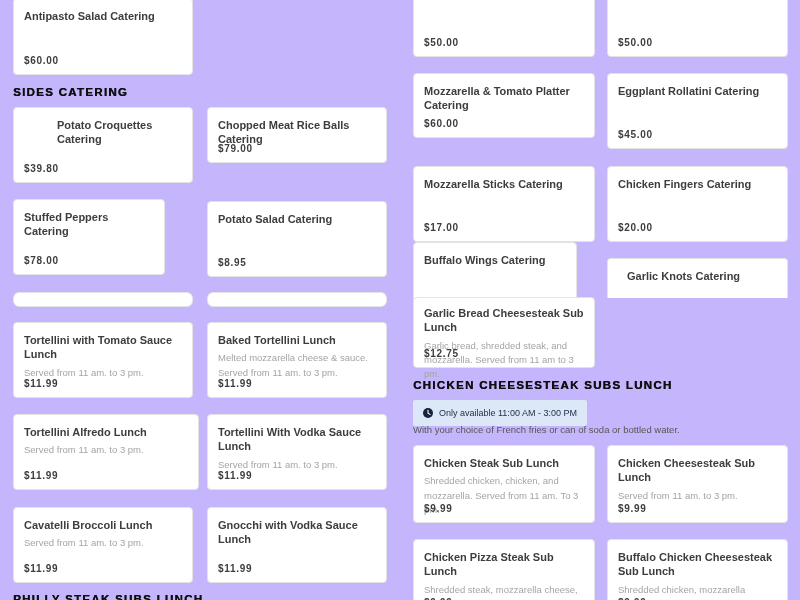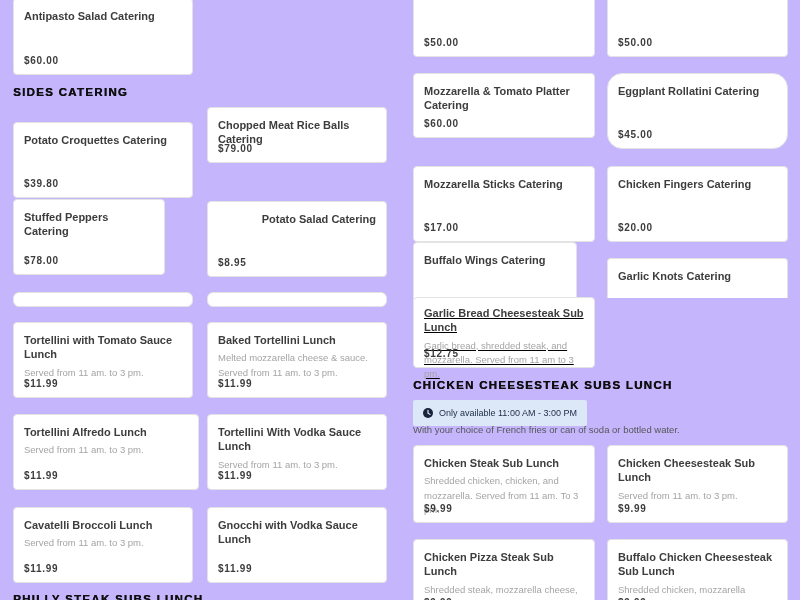--- a/index.html
+++ b/index.html
@@ -23,21 +23,21 @@
   }
   .section-header{
     position:absolute;font-size:11.5px;font-weight:bold;color:#0f0f0f;
     letter-spacing:1.3px;white-space:nowrap;
     text-shadow:0.4px 0 0 #0f0f0f;
   }
   .strip{
     position:absolute;height:15px;background:#fff;border:1px solid #e3e3e3;border-radius:6px;
     box-sizing:border-box;
   }
-  .cut-card{border-bottom:none;border-radius:4px 4px 0 0;}
+  .cut-card{border-bottom:none;border-radius:4px 4px 0 0;padding-left:9px;}
   .badge{
     position:absolute;display:inline-flex;align-items:center;gap:6px;
     background:#dce8f7;border-radius:2px;height:18px;padding:4px 10px;
   }
   .badge-text{font-size:9px;color:#1c2c47;white-space:nowrap;}
   .badge .clock{width:10px;height:10px;flex:0 0 auto;}
   .note{
     position:absolute;font-size:9.5px;color:#575757;
   }
 </style>
@@ -46,34 +46,34 @@
 
 <div id="screen">
 
   <div class="card" style="left:13px;top:-2px;width:180px;height:77px;">
     <div class="card-title">Antipasto Salad Catering</div>
     <div class="card-price">$60.00</div>
   </div>
 
   <div class="section-header" style="left:13px;top:86px;">SIDES CATERING</div>
 
-  <div class="card" style="left:13px;top:122px;width:180px;height:76px;">
+  <div class="card" style="left:13px;top:107px;width:180px;height:76px;padding-left:33px;">
     <div class="card-title">Potato Croquettes Catering</div>
     <div class="card-price">$39.80</div>
   </div>
   <div class="card" style="left:207px;top:107px;width:180px;height:56px;">
     <div class="card-title">Chopped Meat Rice Balls Catering</div>
     <div class="card-price">$79.00</div>
   </div>
 
   <div class="card" style="left:13px;top:199px;width:152px;height:76px;">
     <div class="card-title">Stuffed Peppers Catering</div>
     <div class="card-price">$78.00</div>
   </div>
-  <div class="card" style="left:207px;top:201px;width:180px;height:76px;text-align:right;">
+  <div class="card" style="left:207px;top:201px;width:180px;height:76px;">
     <div class="card-title">Potato Salad Catering</div>
     <div class="card-price">$8.95</div>
   </div>
 
   <div class="strip" style="left:13px;top:292px;width:180px;"></div>
   <div class="strip" style="left:207px;top:292px;width:180px;"></div>
 
   <div class="card" style="left:13px;top:322px;width:180px;height:76px;">
     <div class="card-title">Tortellini with Tomato Sauce Lunch</div>
     <div class="card-desc">Served from 11 am. to 3 pm.</div>
@@ -112,42 +112,42 @@
     <div class="card-price">$50.00</div>
   </div>
   <div class="card" style="left:607px;top:-20px;width:181px;height:77px;">
     <div class="card-price">$50.00</div>
   </div>
 
   <div class="card" style="left:413px;top:73px;width:182px;height:65px;">
     <div class="card-title">Mozzarella &amp; Tomato Platter Catering</div>
     <div class="card-price">$60.00</div>
   </div>
-  <div class="card" style="left:607px;top:73px;width:181px;height:76px;border-radius:15px;">
+  <div class="card" style="left:607px;top:73px;width:181px;height:76px;">
     <div class="card-title">Eggplant Rollatini Catering</div>
     <div class="card-price">$45.00</div>
   </div>
 
   <div class="card" style="left:413px;top:166px;width:182px;height:76px;">
     <div class="card-title">Mozzarella Sticks Catering</div>
     <div class="card-price">$17.00</div>
   </div>
   <div class="card" style="left:607px;top:166px;width:181px;height:76px;">
     <div class="card-title">Chicken Fingers Catering</div>
     <div class="card-price">$20.00</div>
   </div>
 
   <div class="card" style="left:413px;top:242px;width:164px;height:76px;">
     <div class="card-title">Buffalo Wings Catering</div>
   </div>
   <div class="card cut-card" style="left:607px;top:258px;width:181px;height:40px;">
     <div class="card-title">Garlic Knots Catering</div>
   </div>
 
-  <div class="card" style="left:413px;top:297px;width:182px;height:71px;z-index:2;text-decoration:underline;">
+  <div class="card" style="left:413px;top:297px;width:182px;height:71px;z-index:2;">
     <div class="card-title" style="margin-top:8px;">Garlic Bread Cheesesteak Sub Lunch</div>
     <div class="card-desc">Garlic bread, shredded steak, and mozzarella. Served from 11 am to 3 pm.</div>
     <div class="card-price">$12.75</div>
   </div>
 
   <div class="section-header" style="left:413px;top:379px;">CHICKEN CHEESESTEAK SUBS LUNCH</div>
 
   <div class="badge" style="left:413px;top:400px;">
     <svg class="clock" viewBox="0 0 16 16">
       <circle cx="8" cy="8" r="8" fill="#16243d"></circle>

